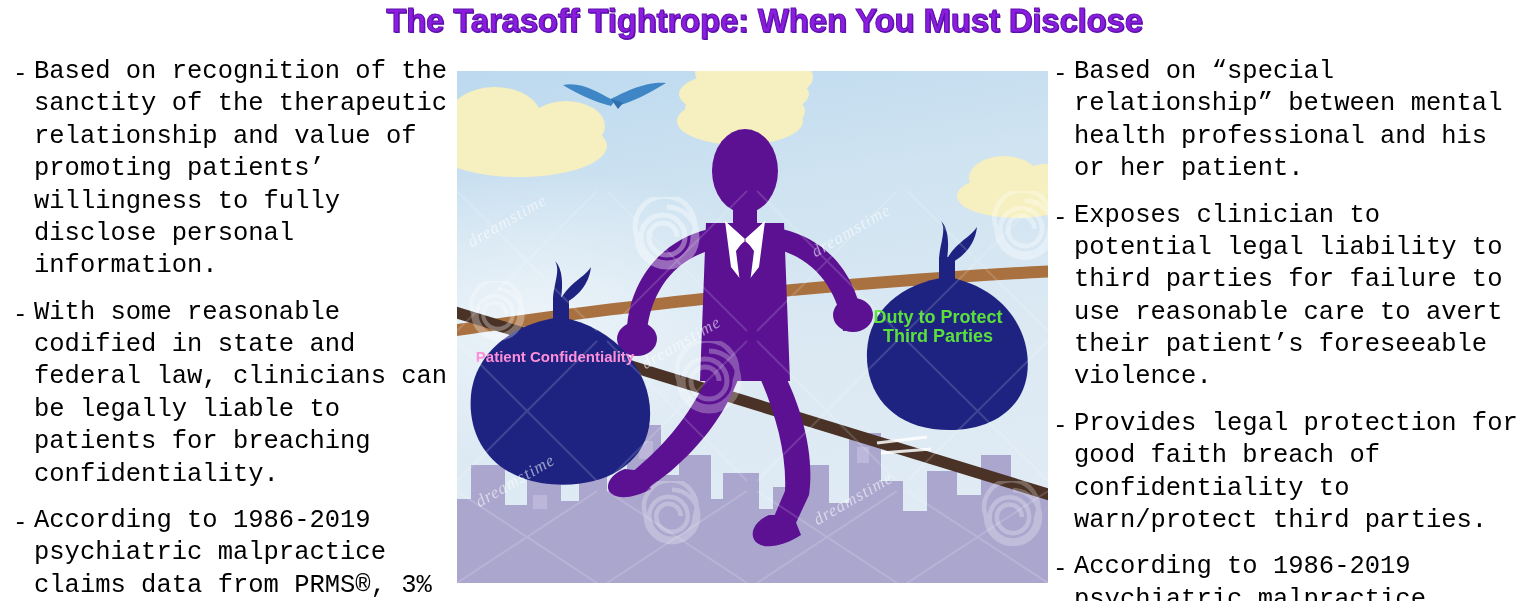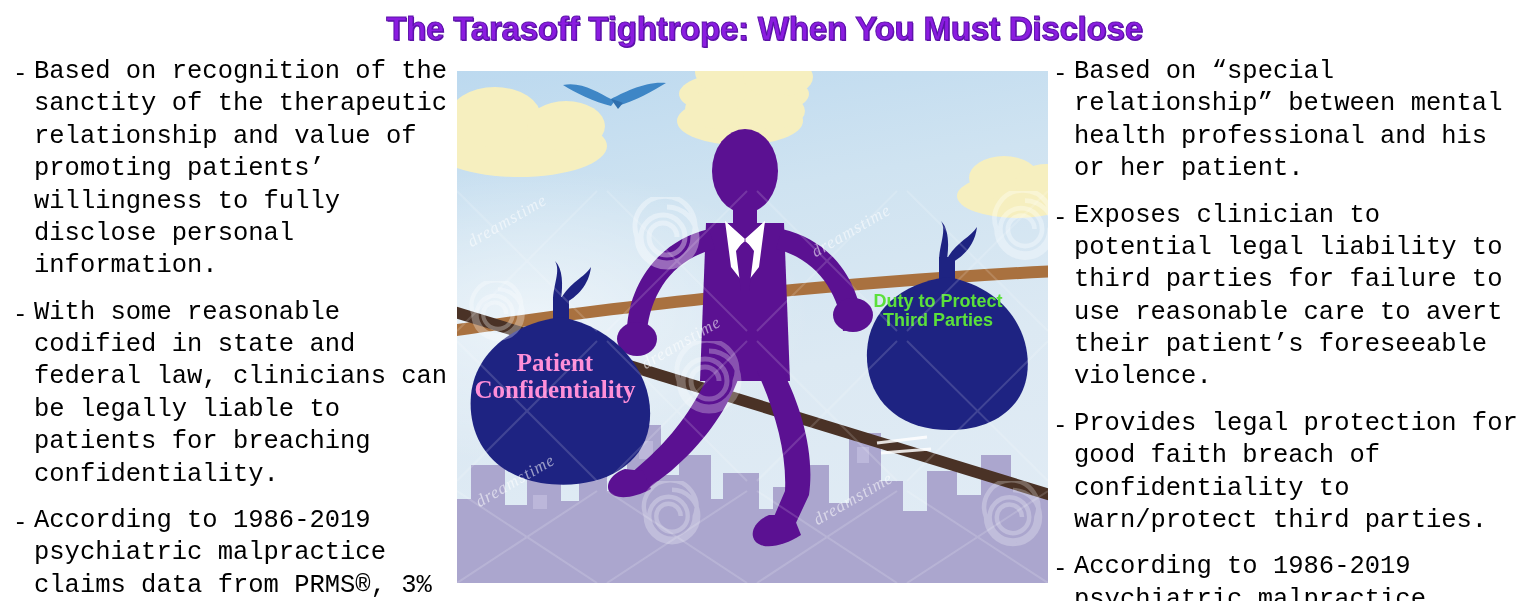--- a/index.html
+++ b/index.html
@@ -11,21 +11,21 @@
     width: 1529px;
     height: 601px;
     position: relative;
     overflow: hidden;
     font-family: "Liberation Serif", "DejaVu Serif", serif;
   }
 
   
   #slide-title {
     position: absolute;
-    top: 10px;
+    top: 2px;
     left: 0;
     width: 1529px;
     text-align: center;
     font-family: "Liberation Sans", "DejaVu Sans", sans-serif;
     font-weight: bold;
     font-size: 33px;
     letter-spacing: -0.2px;
     color: #8B1CE0;
     -webkit-text-stroke: 1px #5B12A8;
     text-shadow: 1px 1px 0 #5B12A8;
@@ -114,22 +114,22 @@
 
   
   .bag-label {
     position: absolute;
     text-align: center;
     font-family: "Liberation Sans", "DejaVu Sans", sans-serif;
     font-weight: bold;
     line-height: 1.08;
     pointer-events: none;
   }
-  #bag-left-label  { left: 15px;  top: 278px; width: 166px; font-size: 25px; color: #FF8FD8; font-family: Liberation Serif, serif; }
-  #bag-right-label { left: 411px; top: 221px; width: 140px; font-size: 18px;   color: #5BE03B; }
+  #bag-left-label  { left: 15px;  top: 278px; width: 166px; font-size: 15px; color: #FF8FD8; }
+  #bag-right-label { left: 411px; top: 237px; width: 140px; font-size: 18px;   color: #5BE03B; }
 
   
   .wm {
     position: absolute;
     color: rgba(255,255,255,0.55);
     font-family: "Liberation Serif", serif;
     font-style: italic;
     font-size: 17px;
     letter-spacing: 1px;
     pointer-events: none;

